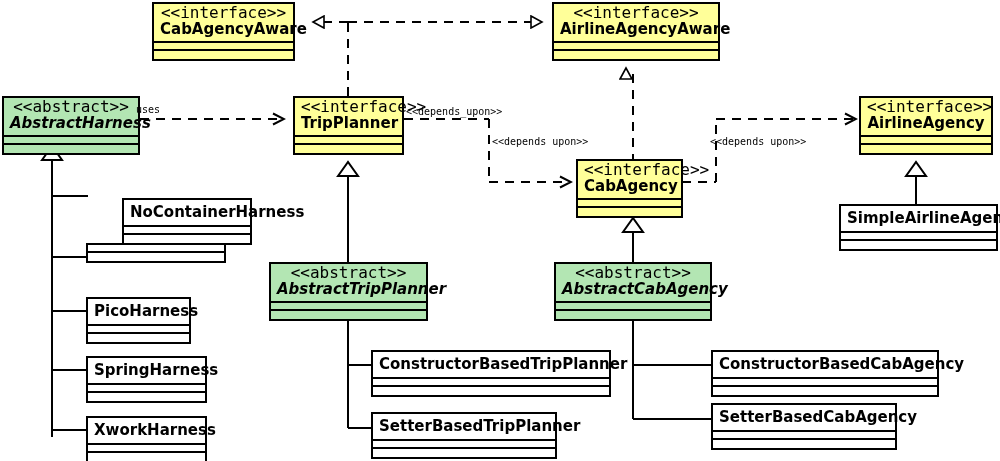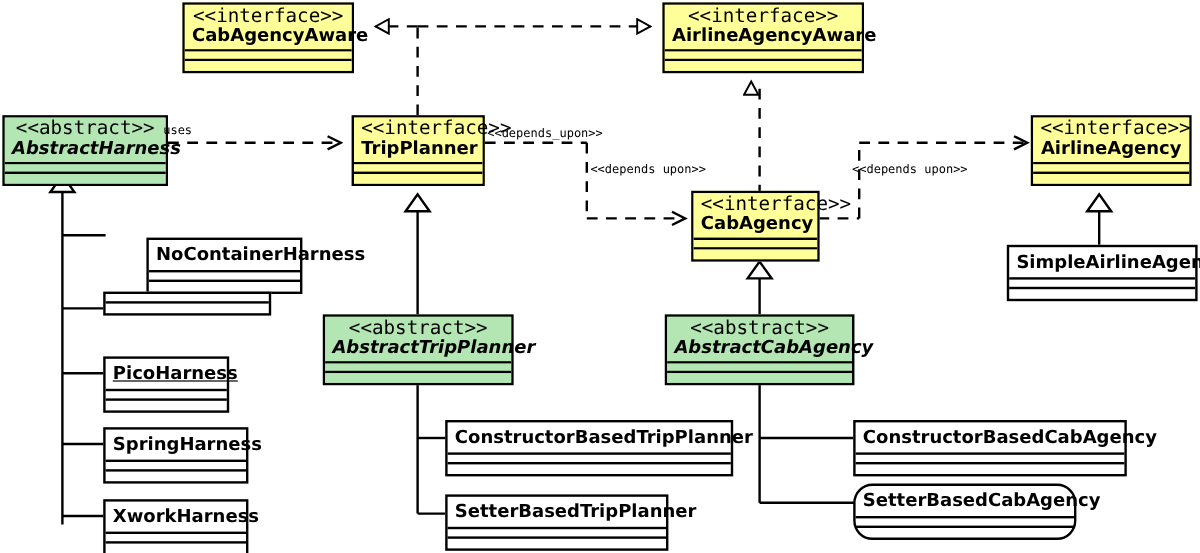--- a/index.html
+++ b/index.html
@@ -241,21 +241,21 @@
     </div>
     <div class="compartment divided"></div>
     <div class="compartment"></div>
   </div>
 
   <div class="uml plain" style="left:86px; top:243px; width:140px;">
     <div class="compartment divided"></div>
     <div class="compartment"></div>
   </div>
 
-  <div class="uml plain" style="left:86px; top:297px; width:105px;text-decoration:underline;">
+  <div class="uml plain" style="left:86px; top:297px; width:105px;">
     <div class="head">
       <span class="cname">PicoHarness</span>
     </div>
     <div class="compartment divided"></div>
     <div class="compartment"></div>
   </div>
 
   <div class="uml plain" style="left:86px; top:356px; width:121px;">
     <div class="head">
       <span class="cname">SpringHarness</span>
@@ -307,21 +307,21 @@
   </div>
 
   <div class="uml plain" style="left:711px; top:350px; width:228px;">
     <div class="head">
       <span class="cname">ConstructorBasedCabAgency</span>
     </div>
     <div class="compartment divided"></div>
     <div class="compartment"></div>
   </div>
 
-  <div class="uml plain" style="left:711px; top:403px; width:186px;border-radius:16px;">
+  <div class="uml plain" style="left:711px; top:403px; width:186px;">
     <div class="head">
       <span class="cname">SetterBasedCabAgency</span>
     </div>
     <div class="compartment divided"></div>
     <div class="compartment"></div>
   </div>
 
   <div class="edge-label" style="left:136px; top:103px;">uses</div>
 
   <div class="edge-label" style="left:406px; top:105px;">&lt;&lt;depends_upon&gt;&gt;</div>

